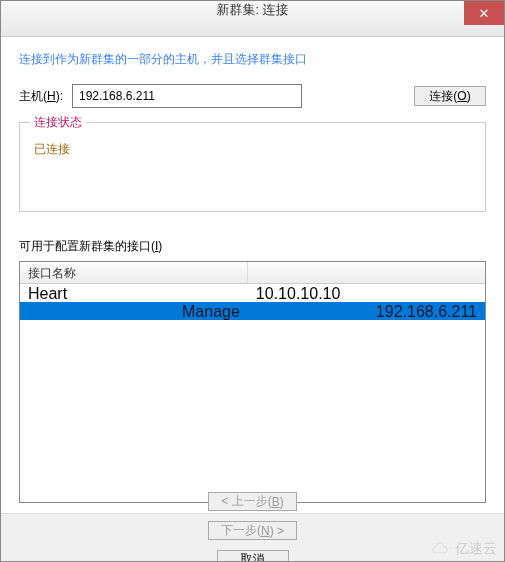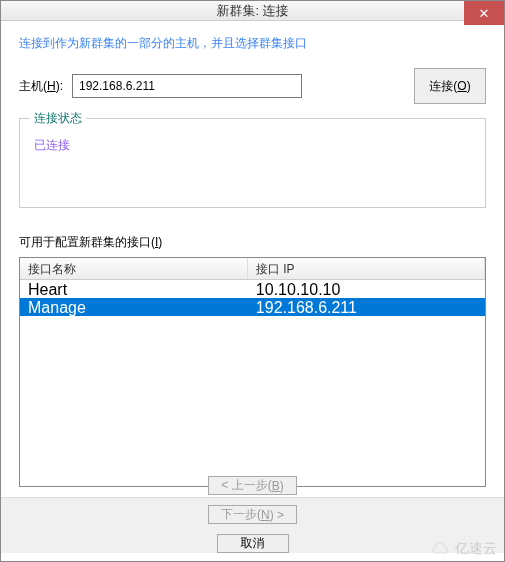--- a/index.html
+++ b/index.html
@@ -6,24 +6,24 @@
     body {
       font-family: "Microsoft YaHei", "Segoe UI", sans-serif;
       font-size: 12px;
       background: #fff;
       width: 505px;
       height: 562px;
       overflow: hidden;
       border: 1px solid #888;
     }
     .titlebar {
-      height: 20px;
+      height: 36px;
       background: linear-gradient(#f8f8f8, #e8e8e8);
       display: flex;
-      align-items: flex-end;
+      align-items: flex-start;
       justify-content: center;
       position: relative;
       border-bottom: 1px solid #ccc;
     }
     .titlebar-title { font-size: 13px; color: #333; }
     .close-btn {
       position: absolute;
       right: 0; top: 0;
       width: 40px; height: 24px;
       background: #c75050;
@@ -47,21 +47,21 @@
     .host-input {
       flex: 0 0 230px;
       height: 24px;
       border: 1px solid #7a7a7a;
       padding: 0 6px;
       font-size: 12px;
       font-family: inherit;
     }
     .spacer { flex: 1; }
     .btn {
-      height: 36px;
+      height: 20px;
       min-width: 72px;
       padding: 0 12px;
       background: #efefef;
       border: 1px solid #aaa;
       font-size: 12px;
       cursor: pointer;
       display: inline-flex;
       align-items: center;
       justify-content: center;
       font-family: inherit;
@@ -73,23 +73,23 @@
       padding: 18px 14px 14px 14px;
       position: relative;
       margin-bottom: 26px;
       height: 90px;
     }
     .fieldset-legend {
       position: absolute;
       top: -9px; left: 10px;
       background: #fff;
       padding: 0 4px;
-      color: #0f766e;
-    }
-    .status-text { color: #8b5cf6; }
+      color: #be185d;
+    }
+    .status-text { color: #a16207; }
     .section-label { margin-bottom: 6px; }
     .section-label .ul { text-decoration: underline; }
     .table-box {
       border: 1px solid #888;
       flex: 1;
       display: flex;
       flex-direction: column;
       overflow: hidden;
     }
     .thead {
@@ -103,21 +103,21 @@
       border-right: 1px solid #ddd;
       color: #333;
     }
     .th.col-name { flex: 0 0 49%; font-family: Liberation Serif, serif; }
     .th.col-ip { flex: 1; }
     .tbody { flex: 1; background: #fff; overflow: auto; }
     .tr { display: flex; height: 18px; }
     .td { padding: 1px 8px; font-size: 16px; }
     .td.col-name { flex: 0 0 49%; }
     .td.col-ip { flex: 1; }
-    .tr.selected { background: #0078d7; color: #ffffff; }
+    .tr.selected { background: #0078d7; color: #0f172a; text-align: right; }
     .footer {
       height: 56px;
       background: #f0f0f0;
       border-top: 1px solid #ddd;
       display: flex;
       align-items: center;
       justify-content: flex-end;
       padding: 0 14px;
       gap: 10px;
       flex-direction: column;
@@ -165,21 +165,20 @@
     <div class="status-text">已连接</div>
   </div>
 
   <div class="section-label">
     <span>可用于配置新群集的接口(</span><span class="ul">I</span><span>)</span>
   </div>
 
   <div class="table-box">
     <div class="thead">
       <div class="th col-name">接口名称</div>
-      <div class="th col-ip">接口 IP</div>
     </div>
     <div class="tbody" id="tbody">
         <div class="tr">
           <div class="td col-name">Heart</div>
           <div class="td col-ip">10.10.10.10</div>
         </div>
         <div class="tr selected">
           <div class="td col-name">Manage</div>
           <div class="td col-ip">192.168.6.211</div>
         </div>

